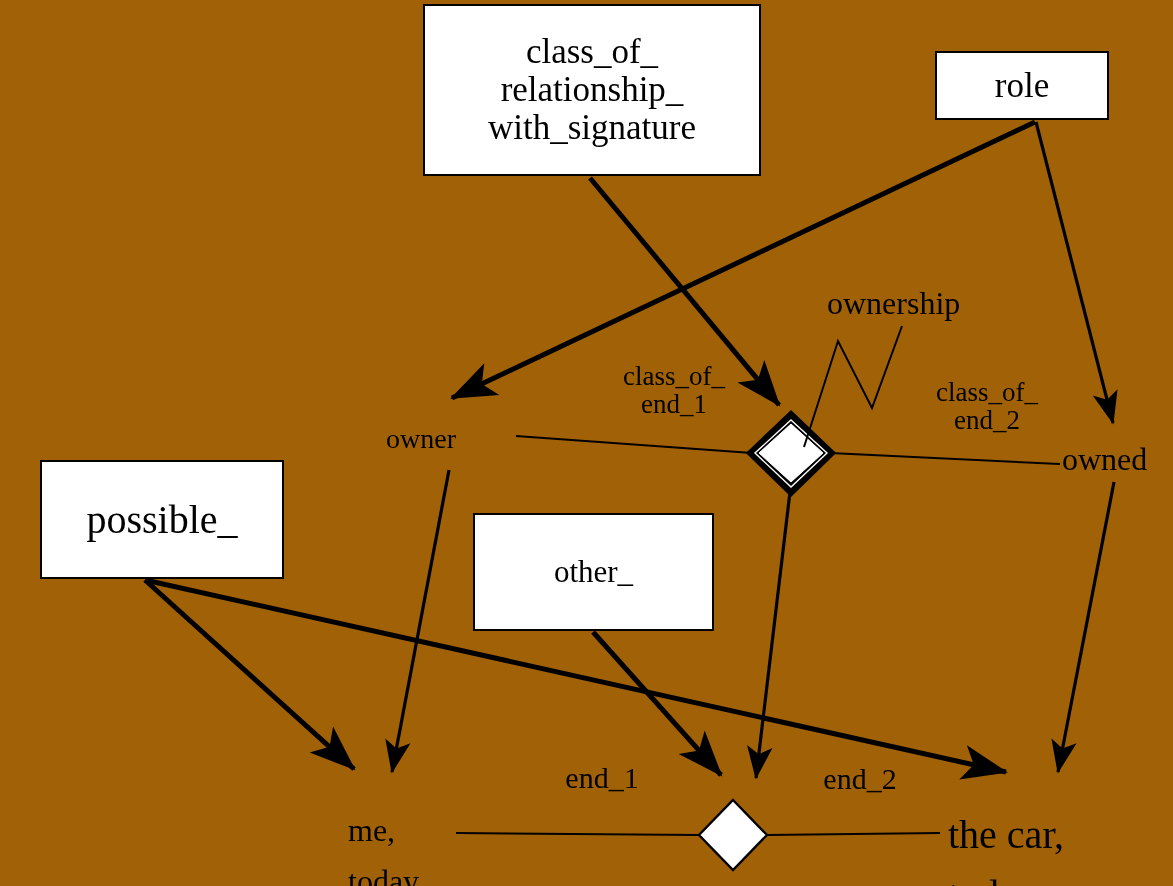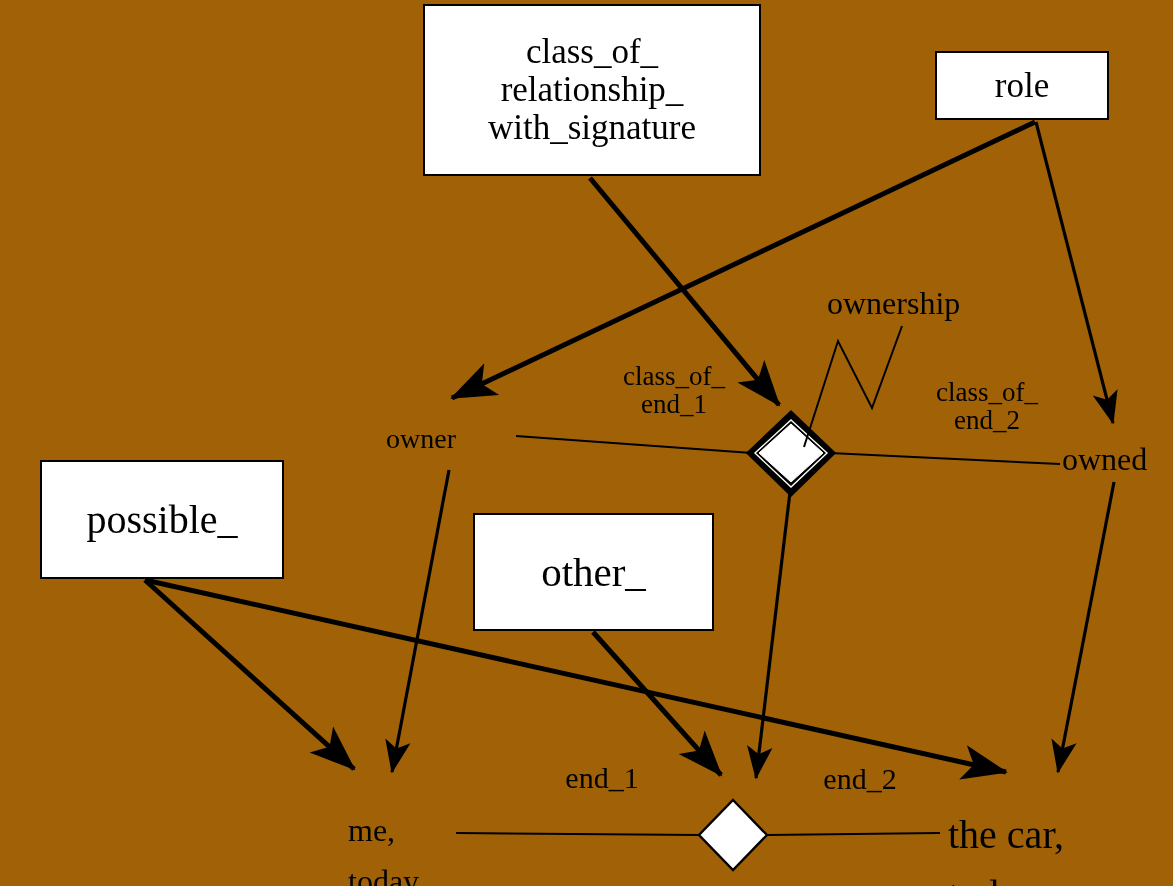--- a/index.html
+++ b/index.html
@@ -56,21 +56,21 @@
     line-height: 1.05;
     white-space: nowrap;
     font-size: 27px;
   }
   .edge-label .line { display: block; }
 
   
   #box-class-of-rel   { left: 423px;  top: 4px;   width: 338px; height: 172px; font-size: 35px; }
   #box-role           { left: 935px;  top: 51px;  width: 174px; height: 69px;  font-size: 35px; }
   #box-possible-ind   { left: 6px;    top: 460px; width: 244px; height: 119px; font-size: 40px; margin-left: 34px; }
-  #box-other-rel      { left: 473px;  top: 513px; width: 241px; height: 118px; font-size: 41px; }
+  #box-other-rel      { left: 473px;  top: 513px; width: 241px; height: 118px; font-size: 31px; }
 
   #label-owner        { left: 386px;  top: 424px; width: 124px; font-size: 28px; }
   #label-owned        { left: 1062px; top: 442px; width: 114px; font-size: 32px; }
   #label-ownership    { left: 827px;  top: 286px; width: 172px; font-size: 32px; }
   #label-me-today     { left: 348px;  top: 797px; width: 100px; font-size: 32px; }
   #label-the-car      { left: 948px;  top: 797px; width: 136px; font-size: 40px; }
 
   #label-class-end-1  { left: 594px;  top: 362px; width: 160px; }
   #label-class-end-2  { left: 912px;  top: 378px; width: 150px; }
   #label-end-1        { left: 552px;  top: 762px; width: 100px; font-size: 30px; }

